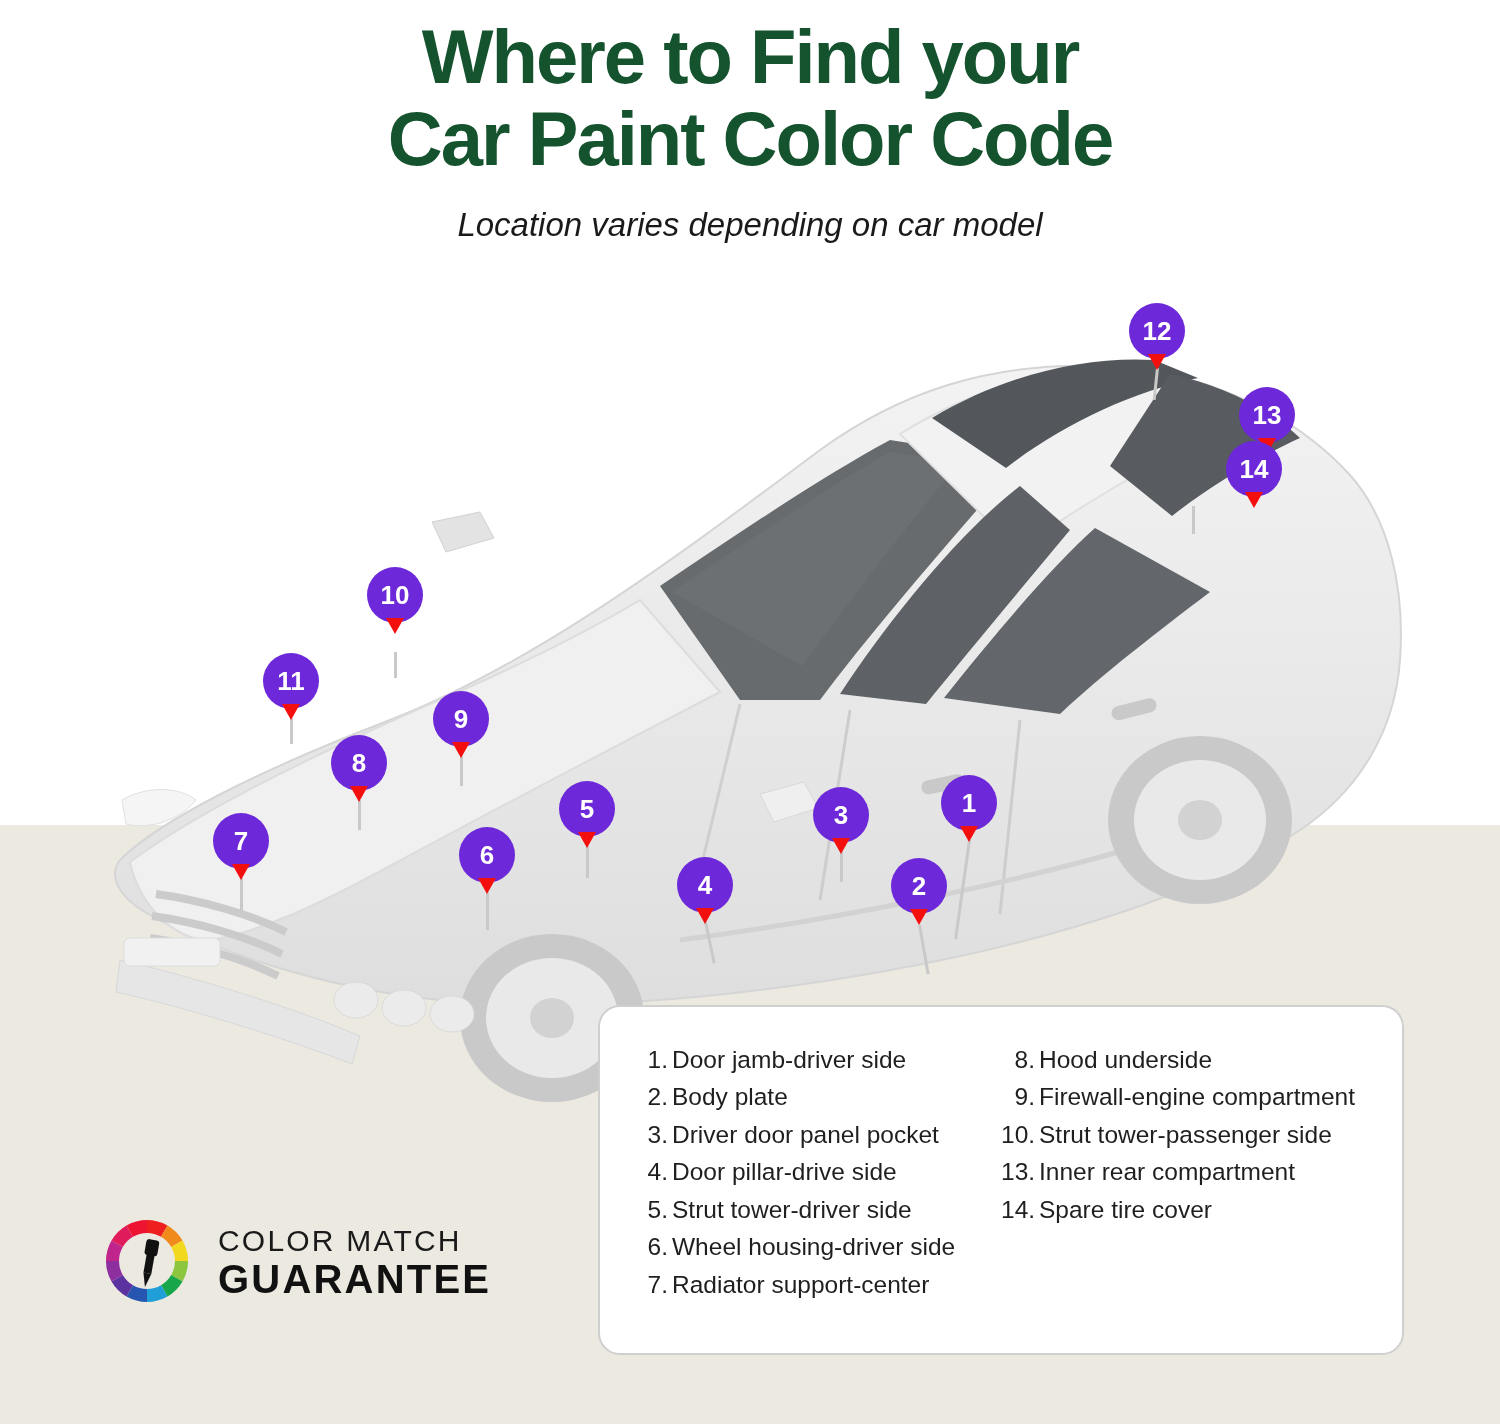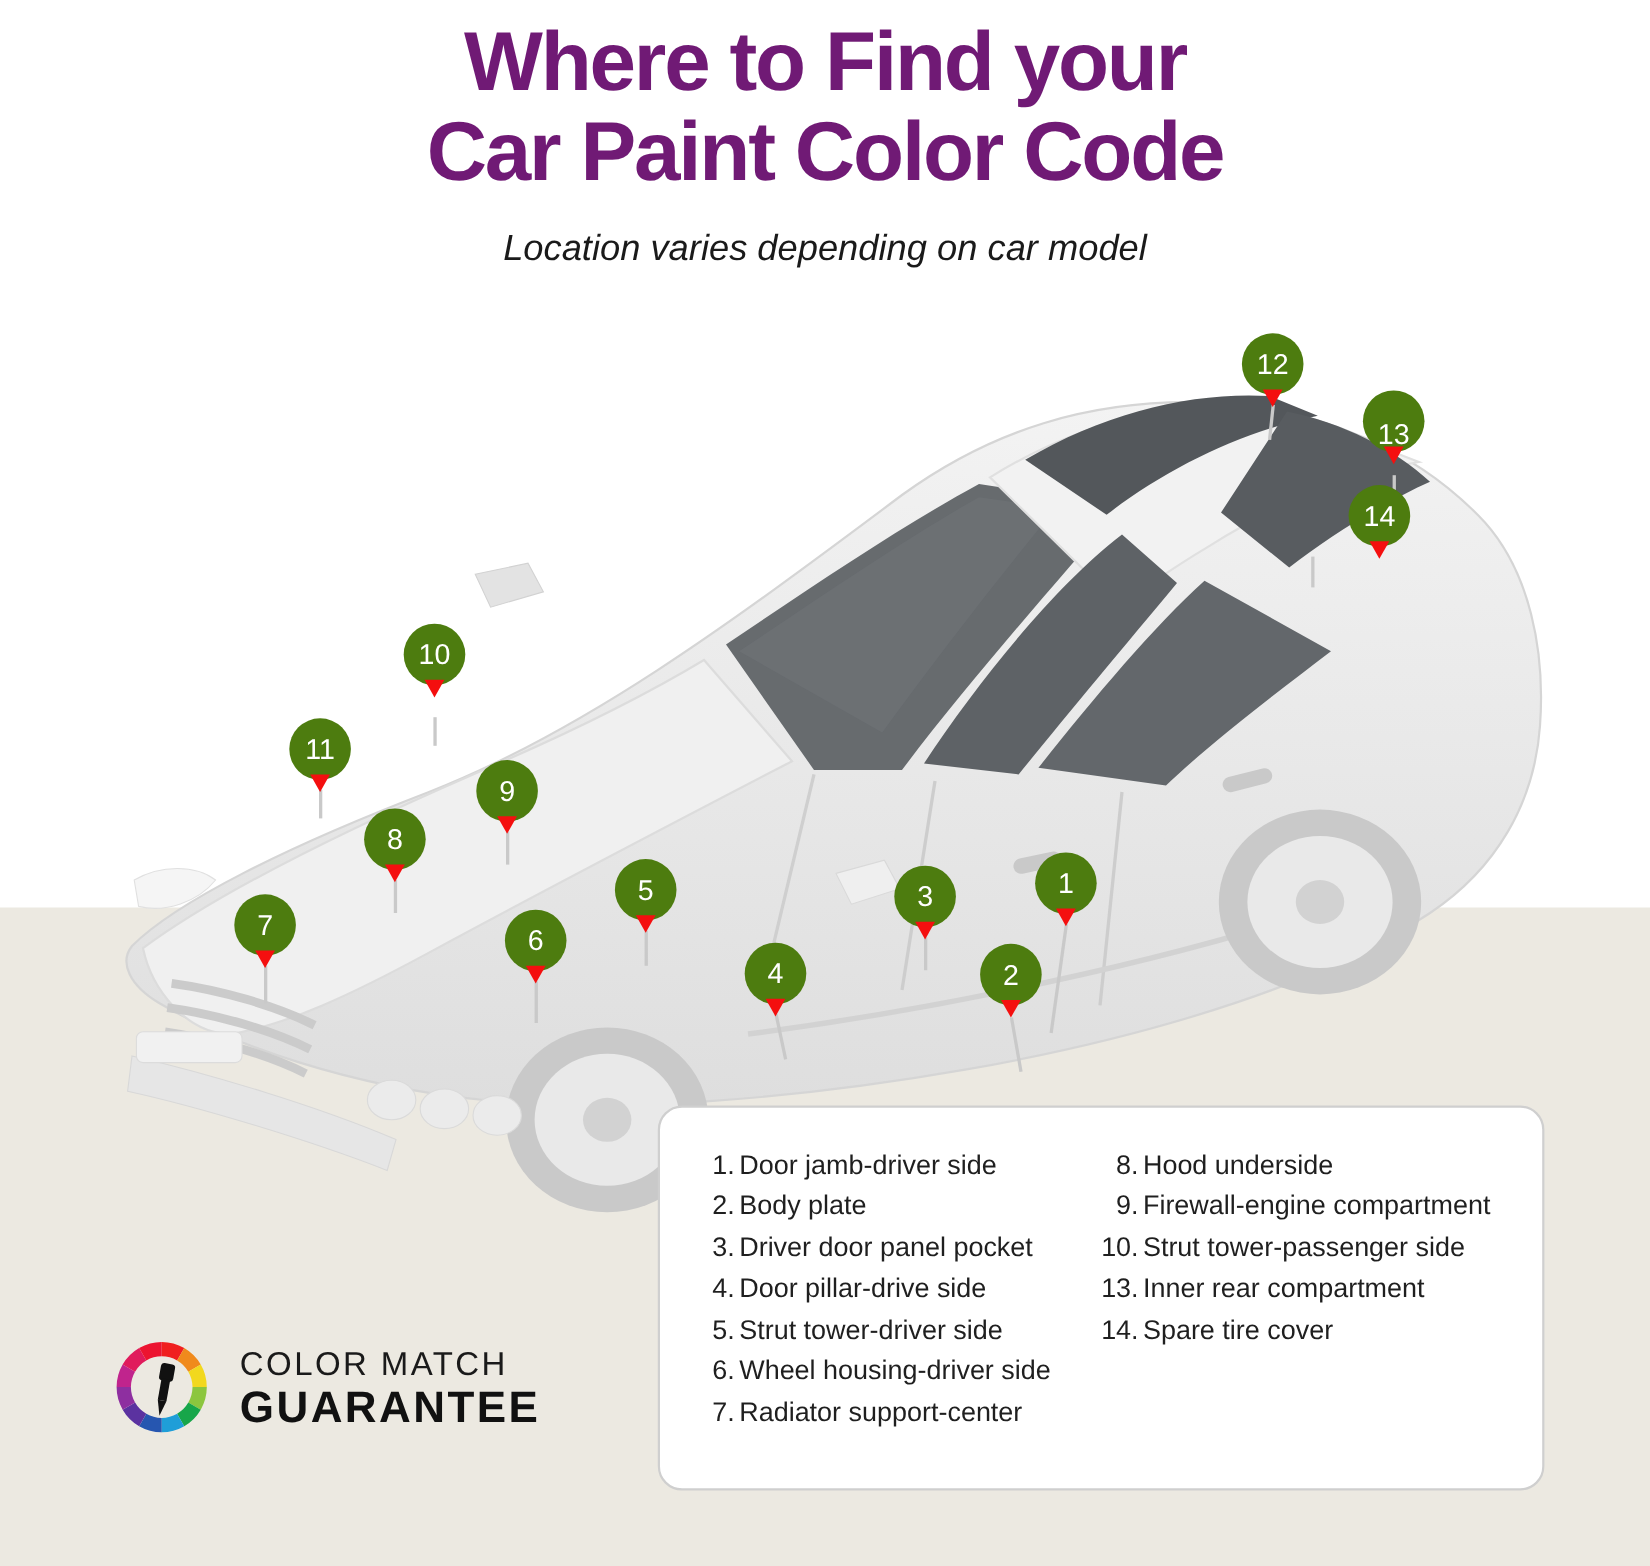--- a/index.html
+++ b/index.html
@@ -22,21 +22,21 @@
     width: 1500px;
     text-align: center;
   }
   #title {
     margin: 0;
     padding-top: 16px;
     font-size: 76px;
     line-height: 1.08;
     font-weight: 800;
     letter-spacing: -2px;
-    color: #701a75;
+    color: #14532d;
     white-space: pre-line;
   }
   #subtitle {
     margin: 0;
     padding-top: 26px;
     font-size: 33px;
     font-style: italic;
     font-weight: 400;
     color: #1a1a1a;
   }
@@ -59,24 +59,24 @@
     width: 1400px;
     height: 820px;
   }
 
   
   .pin {
     position: absolute;
     width: 56px;
     height: 56px;
     border-radius: 50%;
-    background: #4d7c0f;
+    background: #6d28d9;
     color: #ffffff;
     font-size: 26px;
-    font-weight: 400;
+    font-weight: 700;
     display: flex;
     align-items: center;
     justify-content: center;
     box-sizing: border-box;
     z-index: 5;
   }
   .pin::after {
     content: "";
     position: absolute;
     bottom: -11px;
@@ -303,21 +303,21 @@
   </div>
 <div class="pin" style="left:367px;  top:567px;">
     <span>10</span>
   </div>
 <div class="pin" style="left:263px;  top:653px;">
     <span>11</span>
   </div>
 <div class="pin" style="left:1129px; top:303px;">
     <span>12</span>
   </div>
-<div class="pin" style="left:1239px; top:355px;align-items:flex-end;">
+<div class="pin" style="left:1239px; top:387px;">
     <span>13</span>
   </div>
 <div class="pin" style="left:1226px; top:441px;">
     <span>14</span>
   </div>
 
 <div id="legend">
   <div id="legend-cols">
     <div class="legend-col">
       <div class="legend-item">

